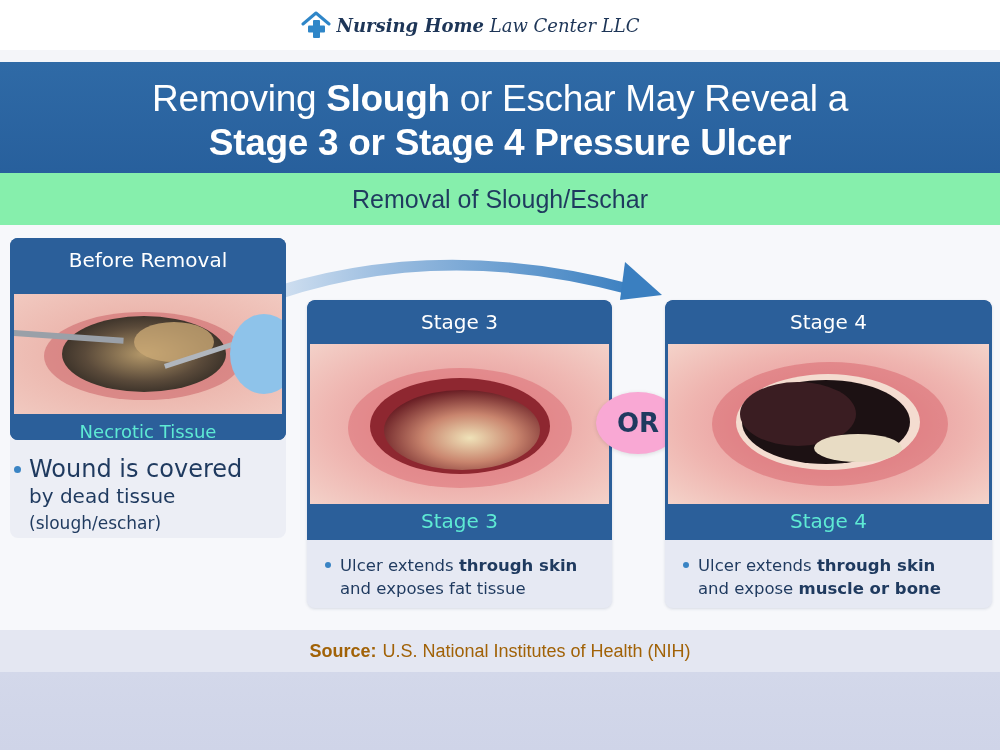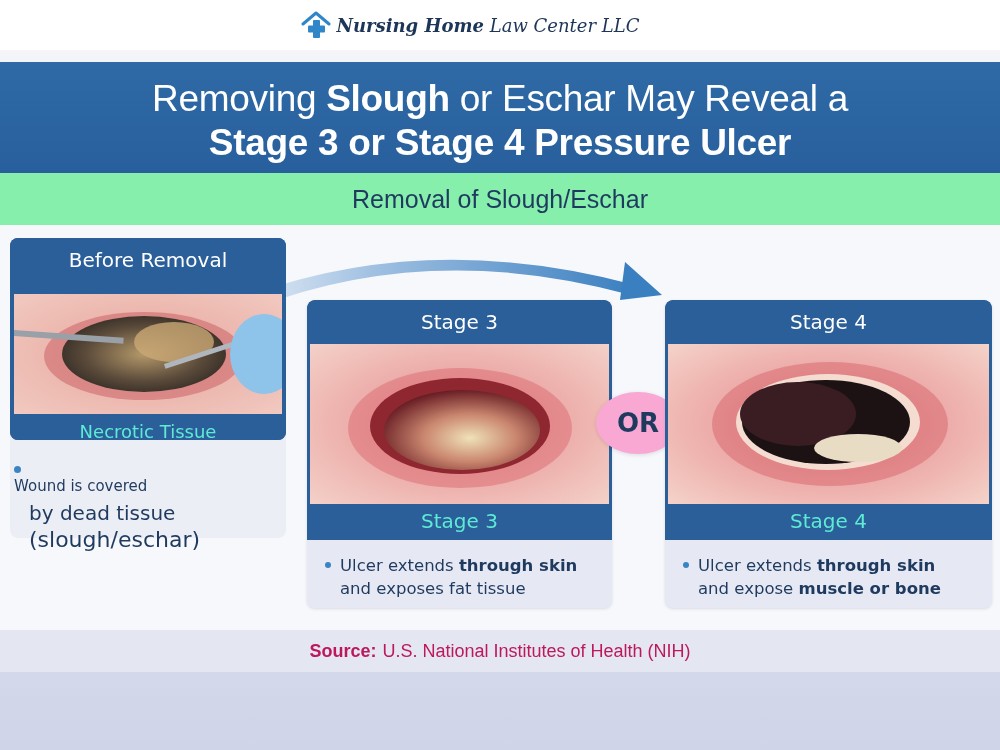--- a/index.html
+++ b/index.html
@@ -87,29 +87,29 @@
     }
     .before-card .card-head { height: 56px; line-height: 44px; font-size: 20px; }
     .before-card .photo { height: 120px; margin: 0 4px; }
     .before-card .card-foot { height: 38px; line-height: 36px; font-size: 18px; }
 
     .before-text {
       position: absolute; left: 14px; top: 456px; width: 270px;
       color: #1f3a5f;
     }
     .before-text .bullet-line {
-      font-size: 15px; line-height: 27px; display: flex; flex-direction: column;
+      font-size: 24px; line-height: 27px; display: flex;
     }
     .dot {
       display: inline-block; width: 7px; height: 7px; border-radius: 50%;
       background: #3a84c4; margin-right: 8px; flex: none;
     }
     .before-text .dot { margin-top: 10px; }
     .before-text .indent { padding-left: 15px; font-size: 20px; line-height: 27px; }
-    .before-text .small { padding-left: 15px; font-size: 22px; line-height: 26px; }
+    .before-text .small { padding-left: 15px; font-size: 17px; line-height: 26px; }
 
     
     .stage3 { left: 307px; top: 300px; width: 305px; height: 308px; }
     .stage4 { left: 665px; top: 300px; width: 327px; height: 308px; }
     .stage-inner {
       background: #2b5f9a; border-radius: 8px 8px 0 0; overflow: hidden;
     }
     .stage-inner .card-head { height: 44px; line-height: 44px; font-size: 20px; }
     .stage-inner .photo { height: 160px; margin: 0 3px; }
     .stage-inner .card-foot { height: 36px; line-height: 34px; font-size: 20px; }
@@ -126,21 +126,21 @@
       border-radius: 50%; background: #f9a8d4;
       display: flex; align-items: center; justify-content: center;
       box-shadow: 0 1px 4px rgba(0,0,0,0.12);
     }
     .or-text { font-size: 26px; font-weight: bold; color: #1f3a5f; }
 
     .footer {
       position: absolute; left: 0; top: 630px; width: 1000px; height: 42px;
       background: #e4e7f2;
       display: flex; align-items: center; justify-content: center;
-      font-family: "Liberation Sans", sans-serif; font-size: 18px; color: #be185d;
+      font-family: "Liberation Sans", sans-serif; font-size: 18px; color: #a16207;
     }
     .footer b { font-weight: bold; margin-right: 6px; }
     .bottom {
       position: absolute; left: 0; top: 672px; width: 1000px; height: 78px;
       background: linear-gradient(180deg, #d3d8ea, #cfd4e8);
     }
   </style>
 </head>
 <body>
 

